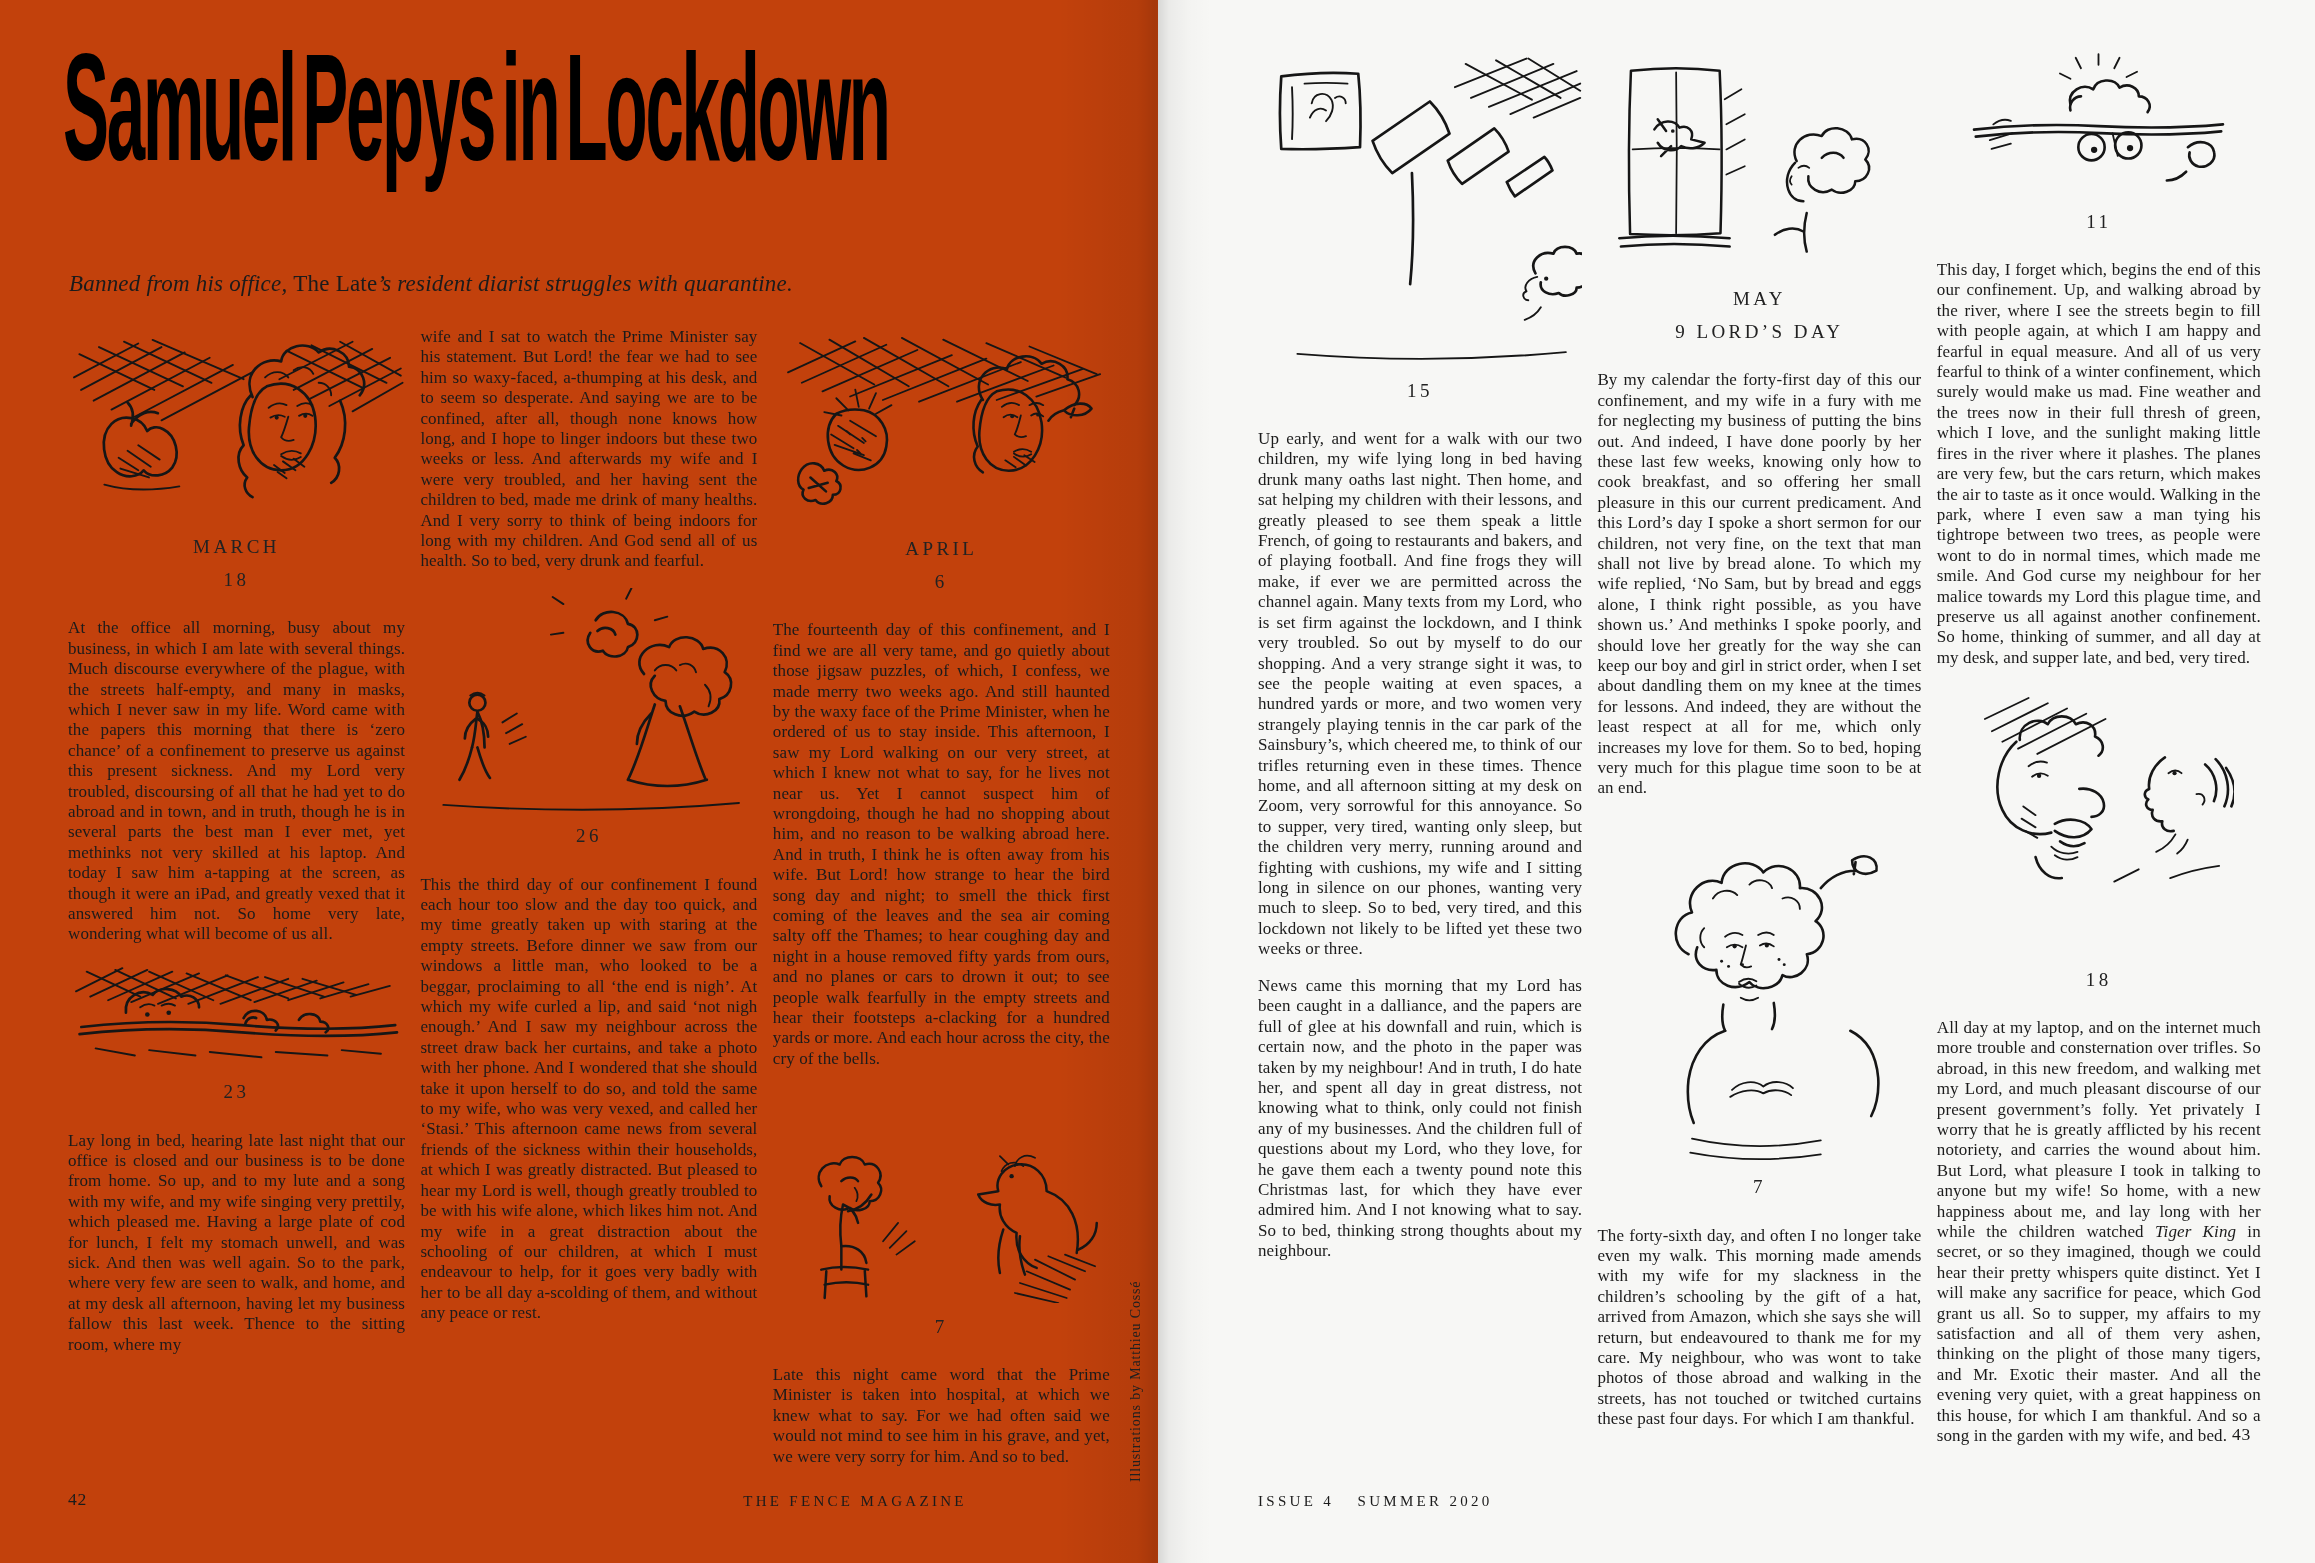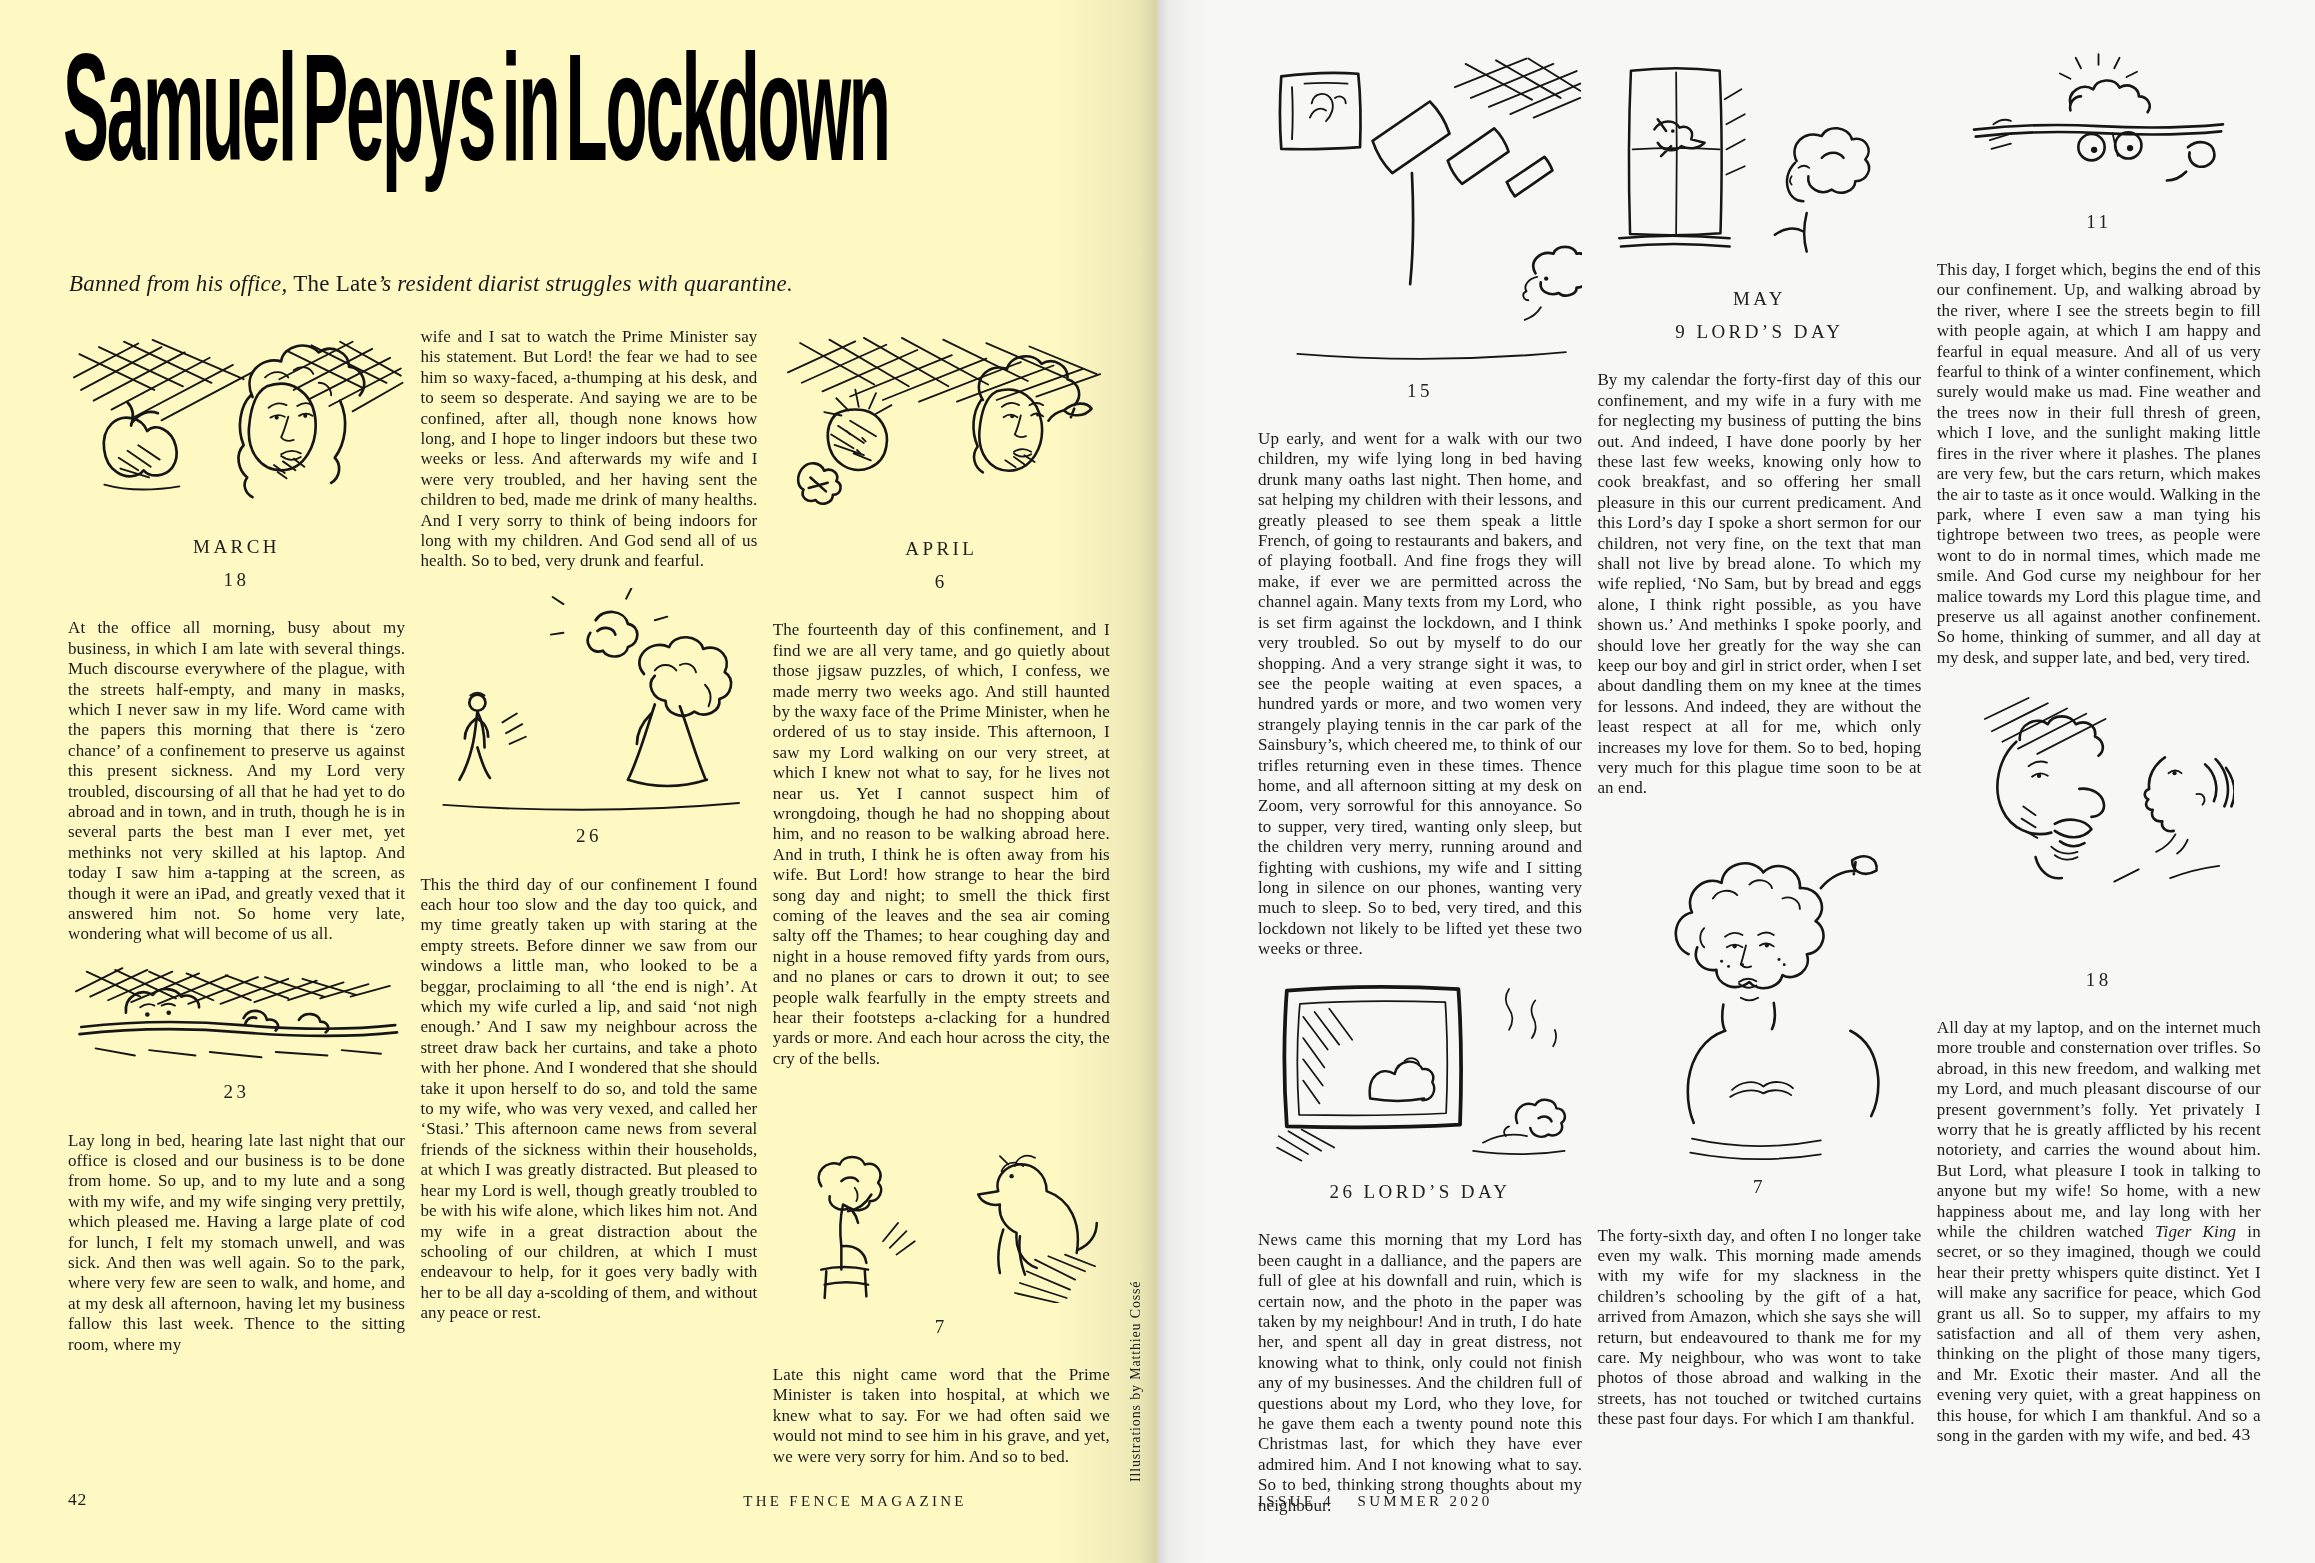--- a/index.html
+++ b/index.html
@@ -1,19 +1,19 @@
 <!DOCTYPE html>
 <html style="font-size:14.5px"><head>
 <meta charset="utf-8">
 <style>
   html,body{margin:0;padding:0;background:#e8e8e6;}
   .spread{position:relative;width:2316px;height:1563px;background:#fcfcfb;overflow:hidden;
           font-family:"Liberation Serif", serif;color:#1b1b1b;}
   .page{position:absolute;top:0;height:1563px;}
-  .page-left{left:0;width:1158px;background:#fef9c3;}
+  .page-left{left:0;width:1158px;background:#c2410c;}
   .page-right{left:1158px;width:1158px;background:#f7f7f5;}
   .spine{position:absolute;left:1058px;top:0;width:154px;height:1563px;pointer-events:none;
          background:linear-gradient(90deg, rgba(0,0,0,0) 0%, rgba(0,0,0,0.07) 52%, rgba(0,0,0,0.15) 63%, rgba(0,0,0,0.05) 72%, rgba(0,0,0,0.015) 85%, rgba(0,0,0,0) 100%);}
   
   .title{position:absolute;left:63px;top:31px;margin:0;font-family:"Liberation Sans", sans-serif;
          font-weight:700;font-size:138px;line-height:1;letter-spacing:-4.5px;word-spacing:-0.14em;
          transform:scale(0.50,1.10);transform-origin:0 0;white-space:nowrap;color:#000;}
   .subtitle{position:absolute;left:69px;top:271px;margin:0;font-size:23px;font-style:italic;letter-spacing:0.2px;}
   .subtitle .brand{font-style:normal;}
   
@@ -202,36 +202,20 @@
             <path d="M310 248 c-8 -14 6 -26 20 -22 c4 -10 22 -10 26 0 c12 -2 18 10 10 20 c6 8 0 18 -10 18 c0 8 -14 12 -20 6 c-10 4 -22 -2 -20 -12"></path>
             <path class="thin" d="M312 252 c-10 2 -16 10 -12 16 c-6 2 -4 10 2 10 M316 286 q-6 10 -18 14"></path>
             <circle class="dot" cx="322" cy="254" r="2.4"></circle>
             <path class="thin" d="M44 338 q150 12 300 -2"></path>
           </svg>
           <figcaption class="figcap">
             <span>15</span>
           </figcaption>
         </figure>
         <p class="body">Up early, and went for a walk with our two children, my wife lying long in bed having drunk many oaths last night. Then home, and sat helping my children with their lessons, and greatly pleased to see them speak a little French, of going to restaurants and bakers, and of playing football. And fine frogs they will make, if ever we are permitted across the channel again. Many texts from my Lord, who is set firm against the lockdown, and I think very troubled. So out by myself to do our shopping. And a very strange sight it was, to see the people waiting at even spaces, a hundred yards or more, and two women very strangely playing tennis in the car park of the Sainsbury’s, which cheered me, to think of our trifles returning even in these times. Thence home, and all afternoon sitting at my desk on Zoom, very sorrowful for this annoyance. So to supper, very tired, wanting only sleep, but the children very merry, running around and fighting with cushions, my wife and I sitting long in silence on our phones, wanting very much to sleep. So to bed, very tired, and this lockdown not likely to be lifted yet these two weeks or three.</p>
-        <figure class="fig">
-          <svg class="ill" width="324" height="192" viewBox="0 0 362 235">
-            <path class="thick" d="M18 18 c70 -6 140 -6 210 -2 c4 56 4 112 2 166 c-72 4 -142 4 -212 2 c-4 -56 -4 -112 0 -166"></path>
-            <path class="thin" d="M34 34 c58 -4 118 -4 178 -2 c3 46 3 92 1 136 c-60 3 -120 3 -180 2 c-3 -46 -3 -92 1 -136"></path>
-            <path class="thin" d="M38 50 l30 40 M38 76 l26 36 M38 102 l24 32 M38 128 l20 28 M52 44 l30 40 M70 40 l28 38"></path>
-            <path d="M120 150 c-4 -28 14 -40 30 -30 c4 -18 26 -20 34 -6 c10 -2 16 8 12 16 c6 10 0 22 -12 22 m-64 -2 q34 6 66 0"></path>
-            <path class="thin" d="M162 104 c6 -6 16 -4 18 4"></path>
-            <path class="thin" d="M8 196 l36 22 M20 190 l40 24 M36 188 l40 22 M6 210 l30 16"></path>
-            <path d="M300 180 c-6 -16 8 -28 22 -22 c6 -10 24 -8 26 4 c10 0 14 12 6 18 c4 10 -6 18 -16 14 c-8 6 -20 2 -22 -8 m10 -12 c6 -4 14 -2 16 4"></path>
-            <path class="thin" d="M290 184 c-6 2 -8 8 -4 12 M258 204 q26 -14 54 -8 M246 214 q60 8 112 0"></path>
-            <path class="thin" d="M290 66 q8 -14 0 -26 q-8 -12 0 -24 M318 76 q8 -12 2 -24 q-6 -12 2 -22 M344 86 q6 -10 2 -20"></path>
-          </svg>
-          <figcaption class="figcap">
-            <span>26 LORD’S DAY</span>
-          </figcaption>
-        </figure>
         <p class="body">News came this morning that my Lord has been caught in a dalliance, and the papers are full of glee at his downfall and ruin, which is certain now, and the photo in the paper was taken by my neighbour! And in truth, I do hate her, and spent all day in great distress, not knowing what to think, only could not finish any of my businesses. And the children full of questions about my Lord, who they love, for he gave them each a twenty pound note this Christmas last, for which they have ever admired him. And I not knowing what to say. So to bed, thinking strong thoughts about my neighbour.</p>
       </div>
 
       <div class="col">
         <figure class="fig">
           <svg class="ill" width="324" height="226" viewBox="0 0 362 270">
             <path d="M28 26 c36 -4 72 -4 106 0 c3 64 3 128 1 194 c-36 3 -72 3 -108 1 c-2 -65 -2 -130 1 -195"></path>
             <path class="thin" d="M82 28 c1 64 1 128 0 192 M30 120 q52 -4 104 0"></path>
             <path d="M14 226 q62 -6 132 0 M16 236 q62 -6 130 0"></path>
             <path class="thin" d="M140 60 l20 -12 M142 90 l22 -12 M142 120 l22 -12 M142 150 l22 -10"></path>

